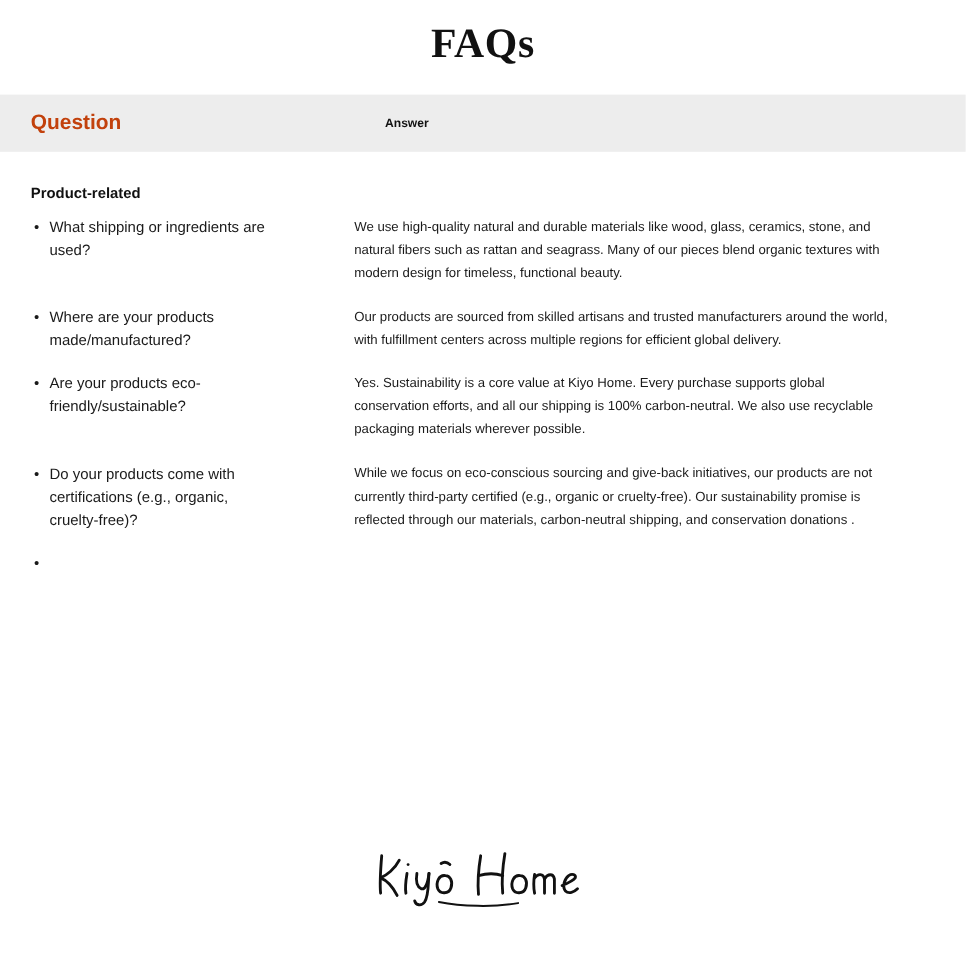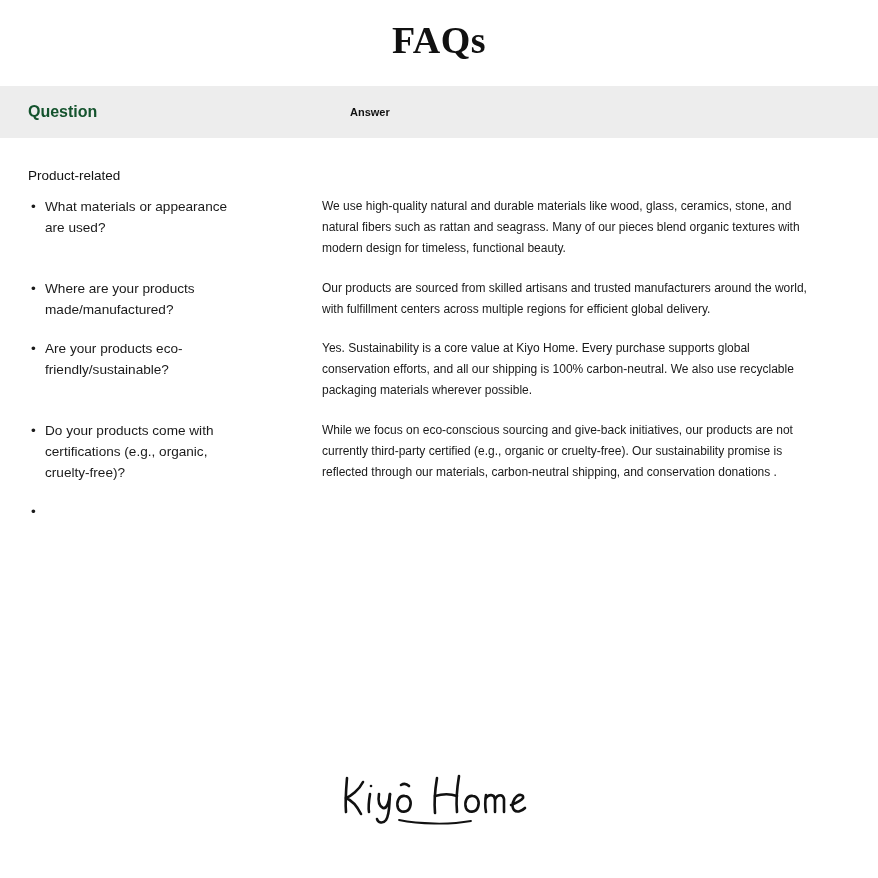--- a/index.html
+++ b/index.html
@@ -39,35 +39,35 @@
   .header-band {
     background: #ededed;
     height: 52px;
     display: flex;
     align-items: center;
     box-sizing: border-box;
     padding: 0 0 0 28px;
   }
   .header-question {
     width: 322px;
-    font-size: 16px;
-    font-weight: bold;
-    color: #14532d;
+    font-size: 19px;
+    font-weight: bold;
+    color: #c2410c;
   }
   .header-answer {
     font-size: 11px;
     font-weight: bold;
     color: #111111;
   }
   .content {
     padding: 30px 0 0 0;
   }
   .section-label {
     font-size: 13.5px;
-    font-weight: normal;
+    font-weight: bold;
     color: #111111;
     padding-left: 28px;
     margin-bottom: 13px;
   }
   .qa-row {
     display: flex;
     align-items: flex-start;
     margin-bottom: 18px;
   }
   .qa-question {
@@ -125,21 +125,21 @@
     <div class="header-answer">Answer</div>
   </div>
 
   <div class="content">
 
     <div class="section-label">Product-related</div>
 
     <div class="qa-row">
       <div class="qa-question">
         <span class="bullet">•</span>
-        <span class="qtext">What materials or appearance are used?</span>
+        <span class="qtext">What shipping or ingredients are used?</span>
       </div>
       <div class="qa-answer">We use high-quality natural and durable materials like wood, glass, ceramics, stone, and natural fibers such as rattan and seagrass. Many of our pieces blend organic textures with modern design for timeless, functional beauty.</div>
     </div>
 
     <div class="qa-row">
       <div class="qa-question">
         <span class="bullet">•</span>
         <span class="qtext">Where are your products made/manufactured?</span>
       </div>
       <div class="qa-answer">Our products are sourced from skilled artisans and trusted manufacturers around the world, with fulfillment centers across multiple regions for efficient global delivery.</div>

